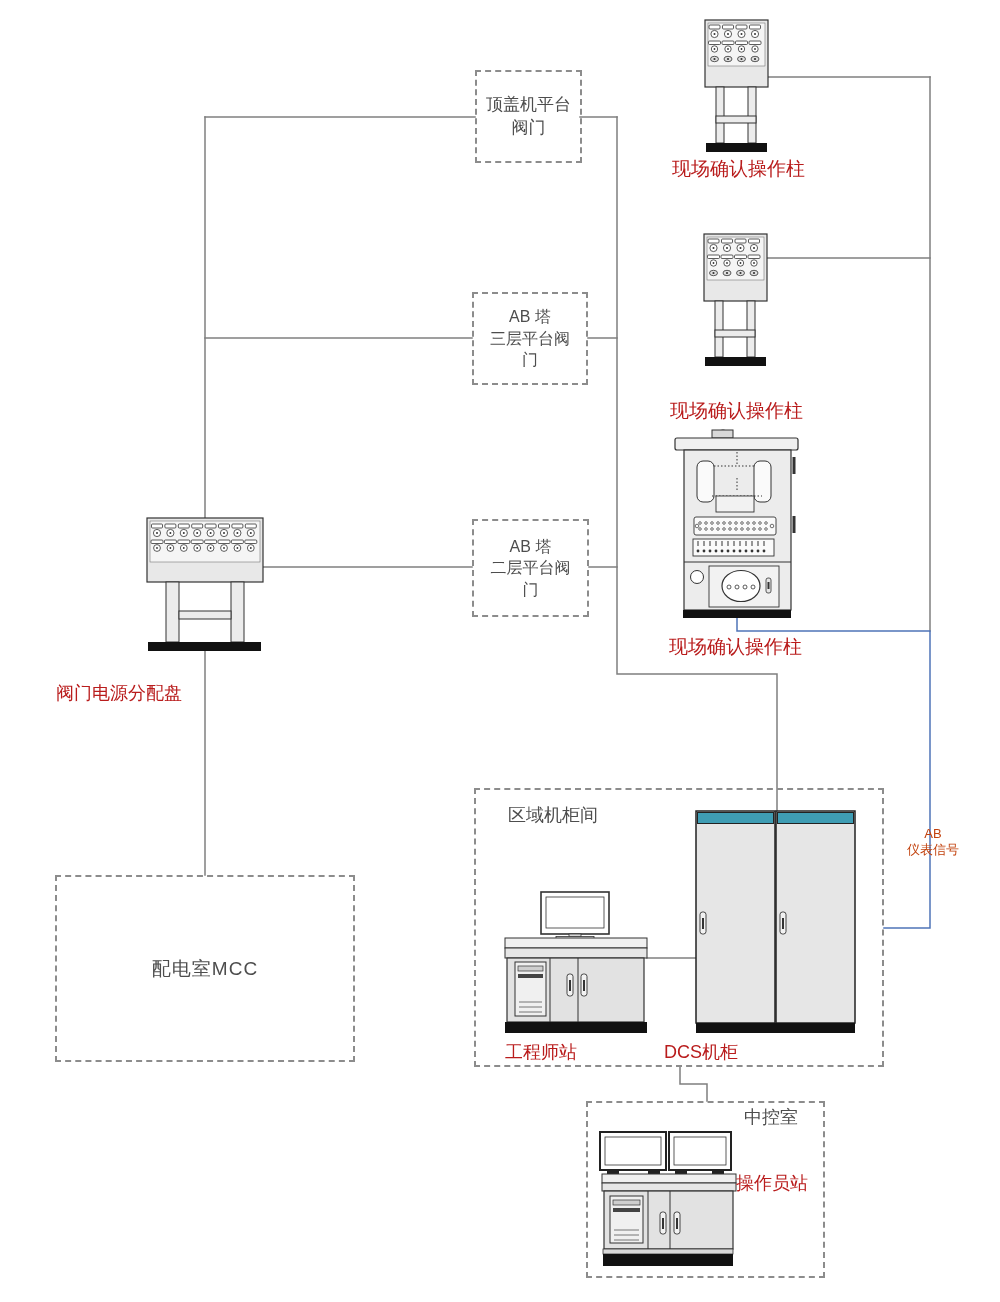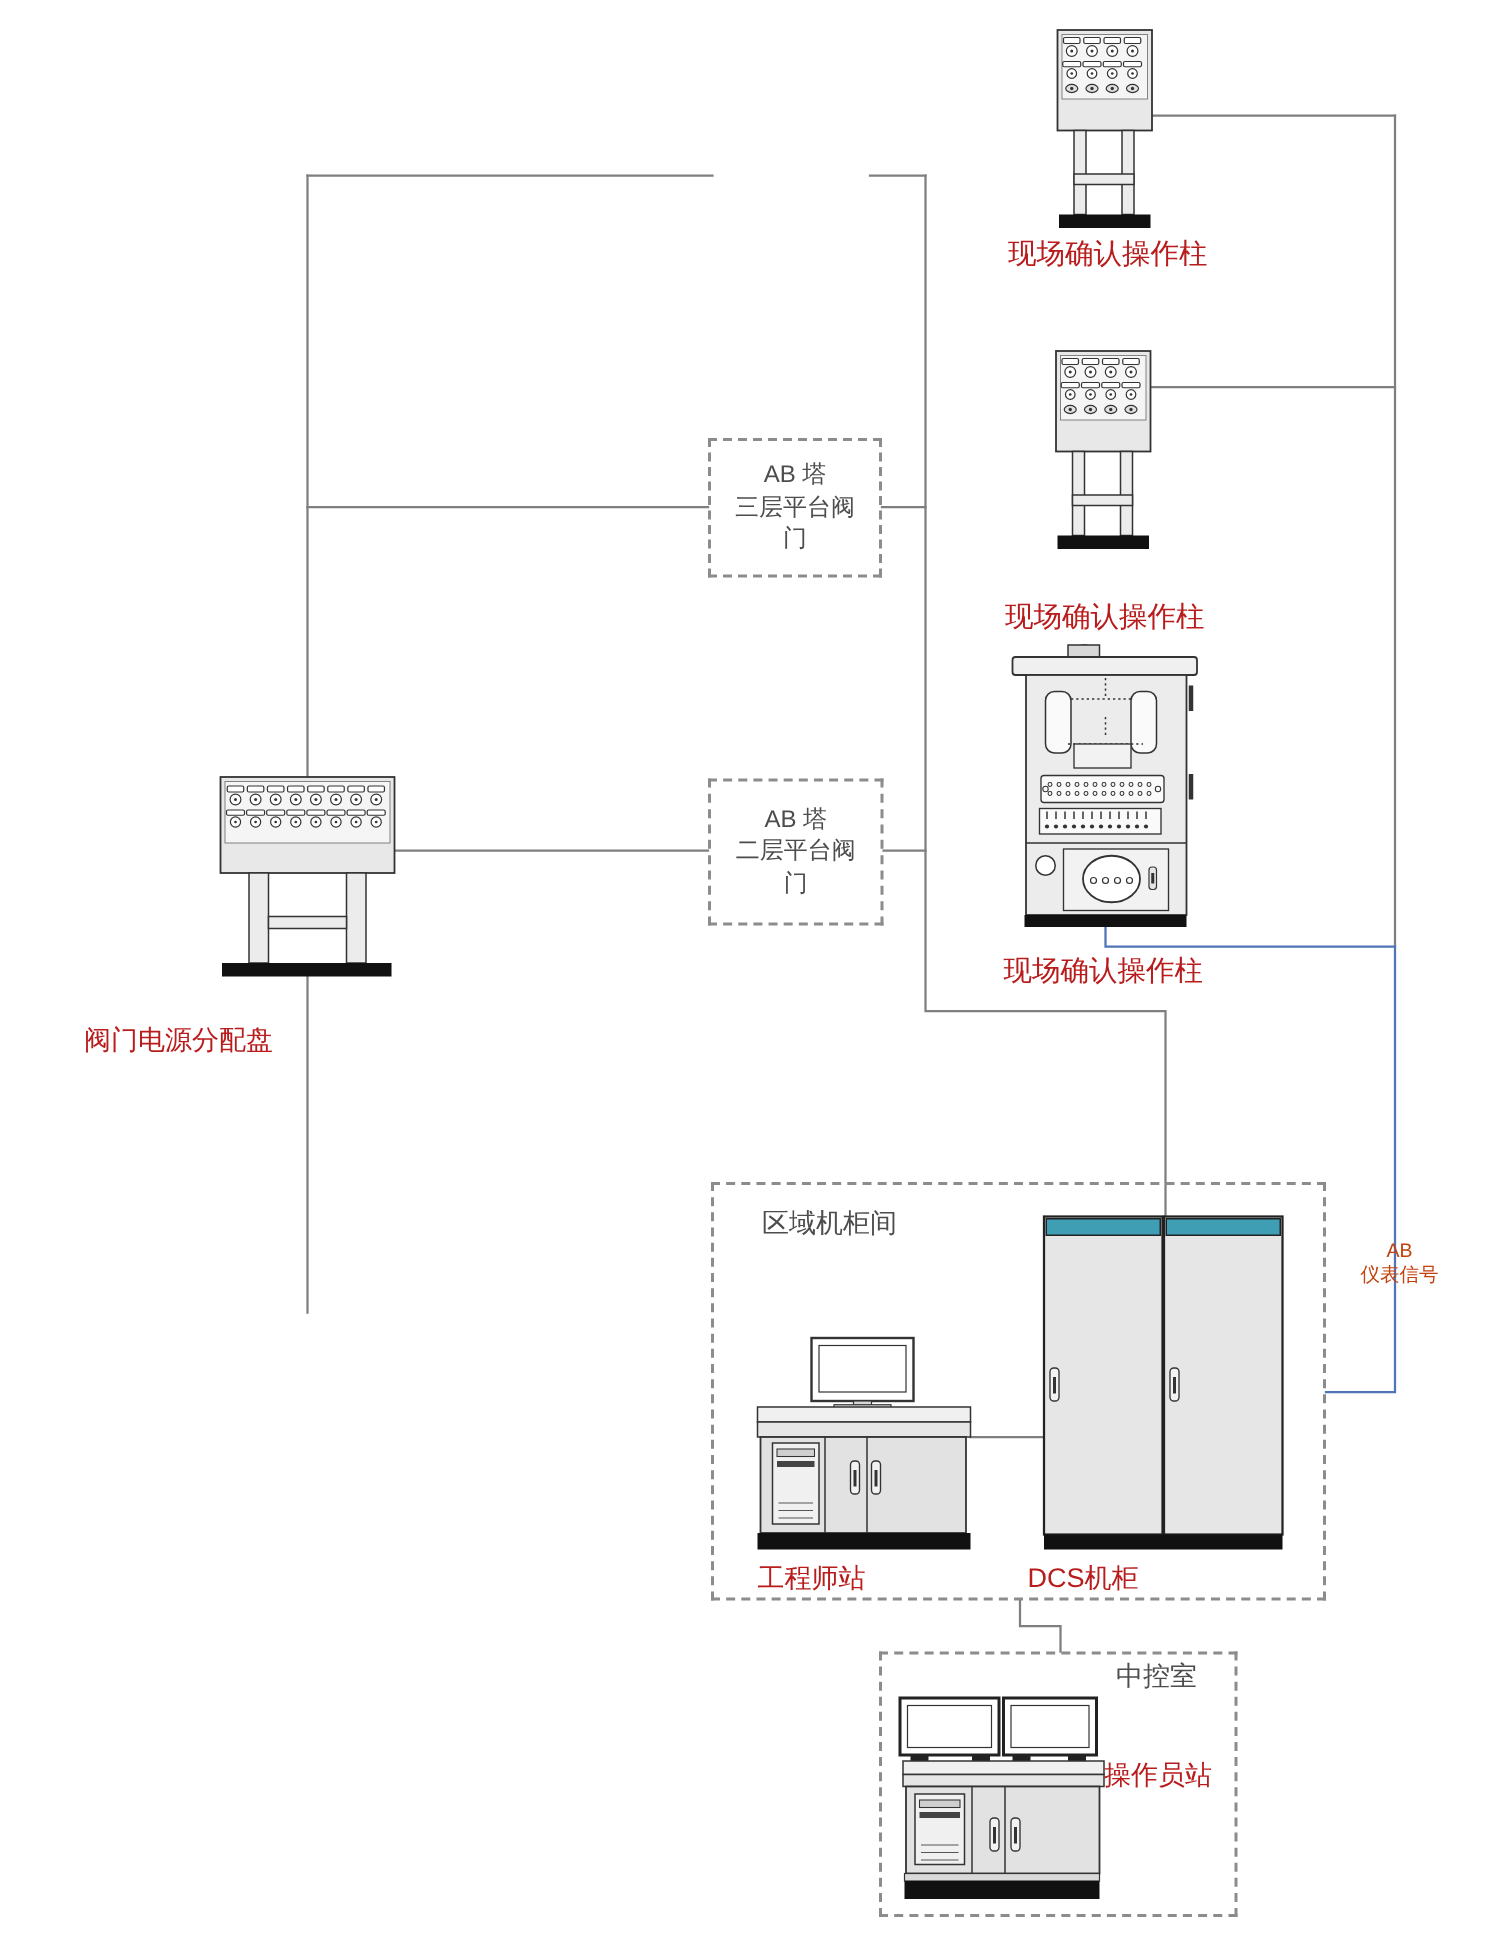--- a/index.html
+++ b/index.html
@@ -251,50 +251,57 @@
       <line x1="614" y1="1230" x2="639" y2="1230" stroke="#555" stroke-width="0.8"></line>
       <line x1="614" y1="1235" x2="639" y2="1235" stroke="#555" stroke-width="0.8"></line>
       <line x1="614" y1="1240" x2="639" y2="1240" stroke="#555" stroke-width="0.8"></line>
       <use href="#handle" x="663" y="1212"></use>
       <use href="#handle" x="677" y="1212"></use>
       <rect x="603" y="1249" width="130" height="5" fill="#d9d9d9" stroke="#333" stroke-width="0.8"></rect>
       <rect x="603" y="1254" width="130" height="12" fill="#111"></rect>
     </g>
   </svg>
 
+  <div class="dashed-box" style="left:475px;top:70px;width:107px;height:93px;">
+    <span class="lbl box-lbl">顶盖机平台
+阀门</span>
+  </div>
 
   <div class="dashed-box" style="left:472px;top:292px;width:116px;height:93px;">
     <span class="lbl box-lbl-sm">AB 塔
 三层平台阀
 门</span>
   </div>
 
   <div class="dashed-box" style="left:472px;top:519px;width:117px;height:98px;">
     <span class="lbl box-lbl-sm">AB 塔
 二层平台阀
 门</span>
   </div>
 
+  <div class="dashed-box" style="left:55px;top:875px;width:300px;height:187px;">
+    <span class="lbl mcc-lbl">配电室MCC</span>
+  </div>
 
   <div class="dashed-box" style="left:474px;top:788px;width:410px;height:279px;"></div>
   <div class="room-lbl" style="left:508px;top:803px;">区域机柜间</div>
 
   <div class="dashed-box" style="left:586px;top:1101px;width:239px;height:177px;"></div>
   <div class="room-lbl" style="left:744px;top:1105px;">中控室</div>
 
   <div class="dev-lbl" style="left:672px;top:156px;">现场确认操作柱</div>
 
   <div class="dev-lbl" style="left:670px;top:398px;">现场确认操作柱</div>
 
   <div class="dev-lbl" style="left:669px;top:634px;">现场确认操作柱</div>
 
   <div class="dev-lbl" style="left:56px;top:649px;font-size:18px;margin-top:32px;">阀门电源分配盘</div>
 
   <div class="dev-lbl ctr" style="left:505px;top:1040px;width:142px;font-size:18px;">工程师站</div>
 
-  <div class="dev-lbl ctr" style="left:685px;top:1040px;width:159px;font-size:18px;">DCS机柜</div>
+  <div class="dev-lbl ctr" style="left:664px;top:1040px;width:159px;font-size:18px;">DCS机柜</div>
 
   <div class="dev-lbl" style="left:736px;top:1171px;font-size:18px;">操作员站</div>
 
   <div class="sig-lbl" style="left:898px;top:826px;width:70px;">AB
 仪表信号</div>
 
 </div>
 
 </body></html>

